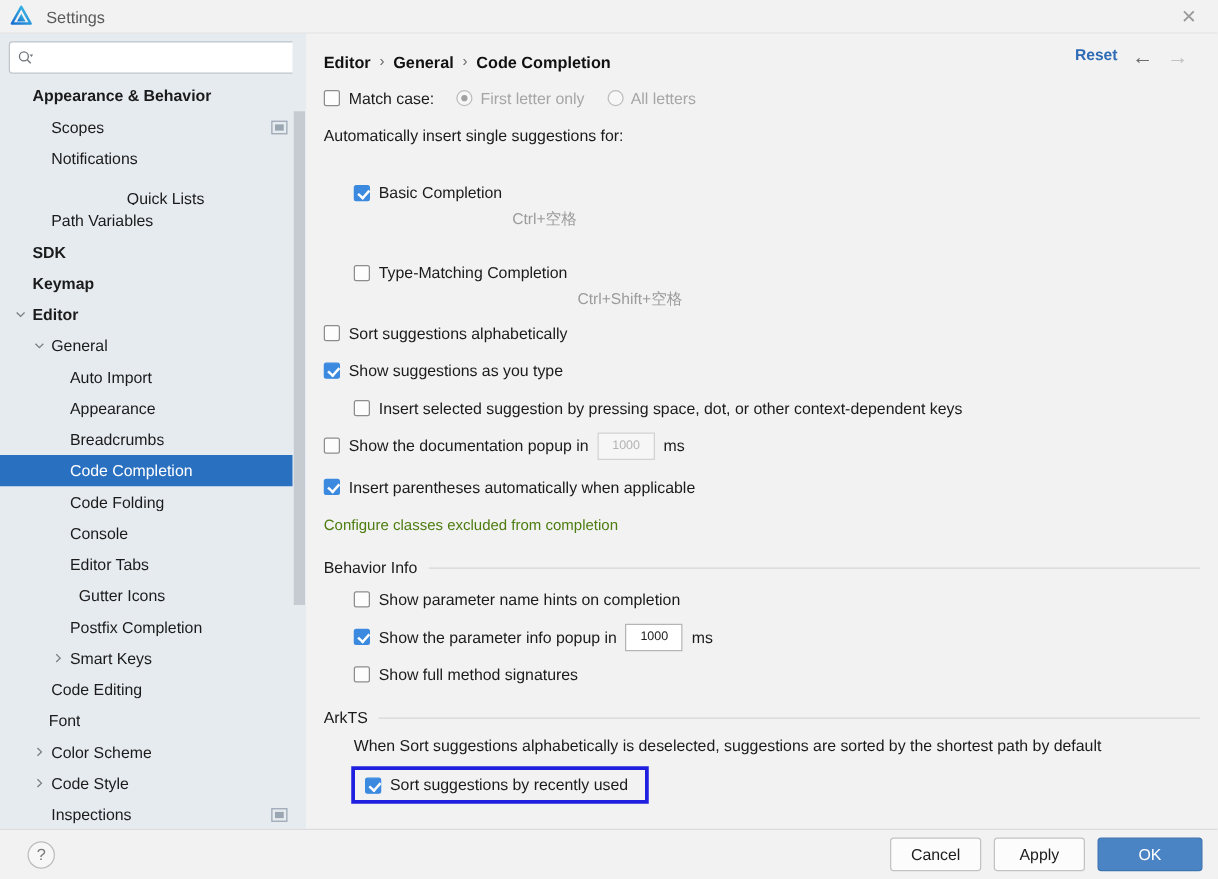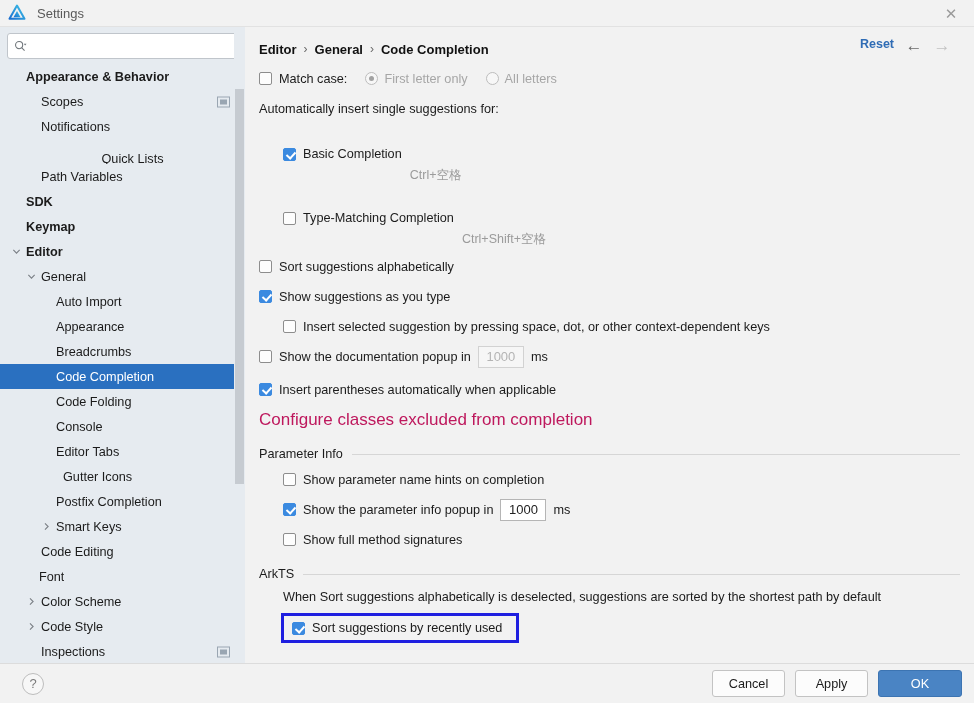--- a/index.html
+++ b/index.html
@@ -173,26 +173,26 @@
   .radio.sel::after {
     content: ""; position: absolute; left: 3px; top: 3px;
     width: 5px; height: 5px; border-radius: 50%; background: #a2a2a2;
   }
   .disabled-text { color: #a6a6a6; font-size: 12.7px; }
 
   .numfield {
     width: 46px; height: 22px;
     border: 1px solid #b5b5b5; background: #ffffff;
     display: flex; align-items: center; justify-content: center;
-    font-size: 13px; color: #222;
+    font-size: 10px; color: #222;
     margin: 0 7px;
   }
   .numfield.disabled { border-color: #d2d2d2; color: #b4b4b4; background: #f6f6f6; }
 
-  .linkish { color: #be185d; font-size: 17px; cursor: default; }
+  .linkish { color: #4d7c0f; font-size: 12px; cursor: default; }
 
   .section-head {
     display: flex; align-items: center;
     font-size: 12.7px; color: #1b1b1b;
     margin-top: 16px;
   }
   .section-head .rule {
     flex: 1 1 auto; height: 1px; background: #d6d6d6; margin-left: 9px;
   }
 
@@ -465,21 +465,21 @@
         <span class="cb checked" style="background: rgb(59, 138, 224); border-color: rgb(59, 138, 224);"></span>
         <span class="cb-label">Insert parentheses automatically when applicable</span>
       </div>
 
       <div class="row gap-3">
         <span class="linkish">Configure classes excluded from completion</span>
       </div>
 
       
       <div class="section-head">
-        <span>Parameter Info</span>
+        <span>Behavior Info</span>
         <span class="rule"></span>
       </div>
 
       <div class="row indent1 gap-3">
         <span class="cb"></span>
         <span class="cb-label">Show parameter name hints on completion</span>
       </div>
 
       <div class="row indent1 gap-3">
         <span class="cb checked" style="background: rgb(59, 138, 224); border-color: rgb(59, 138, 224);"></span>

